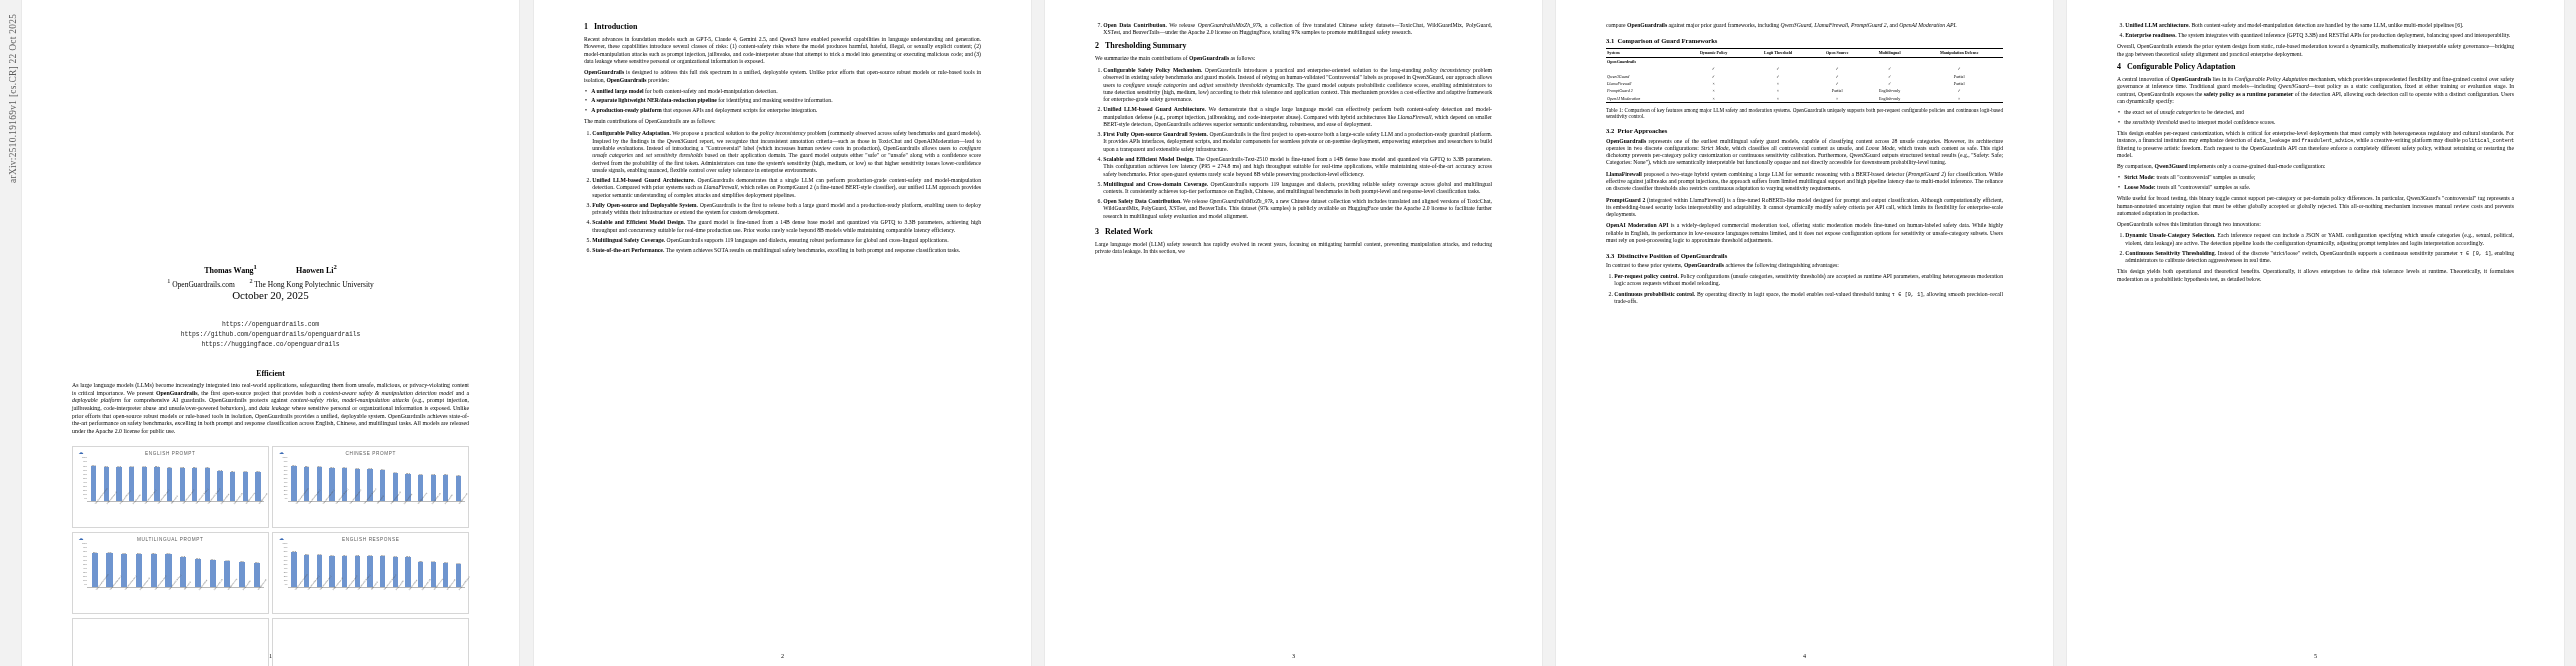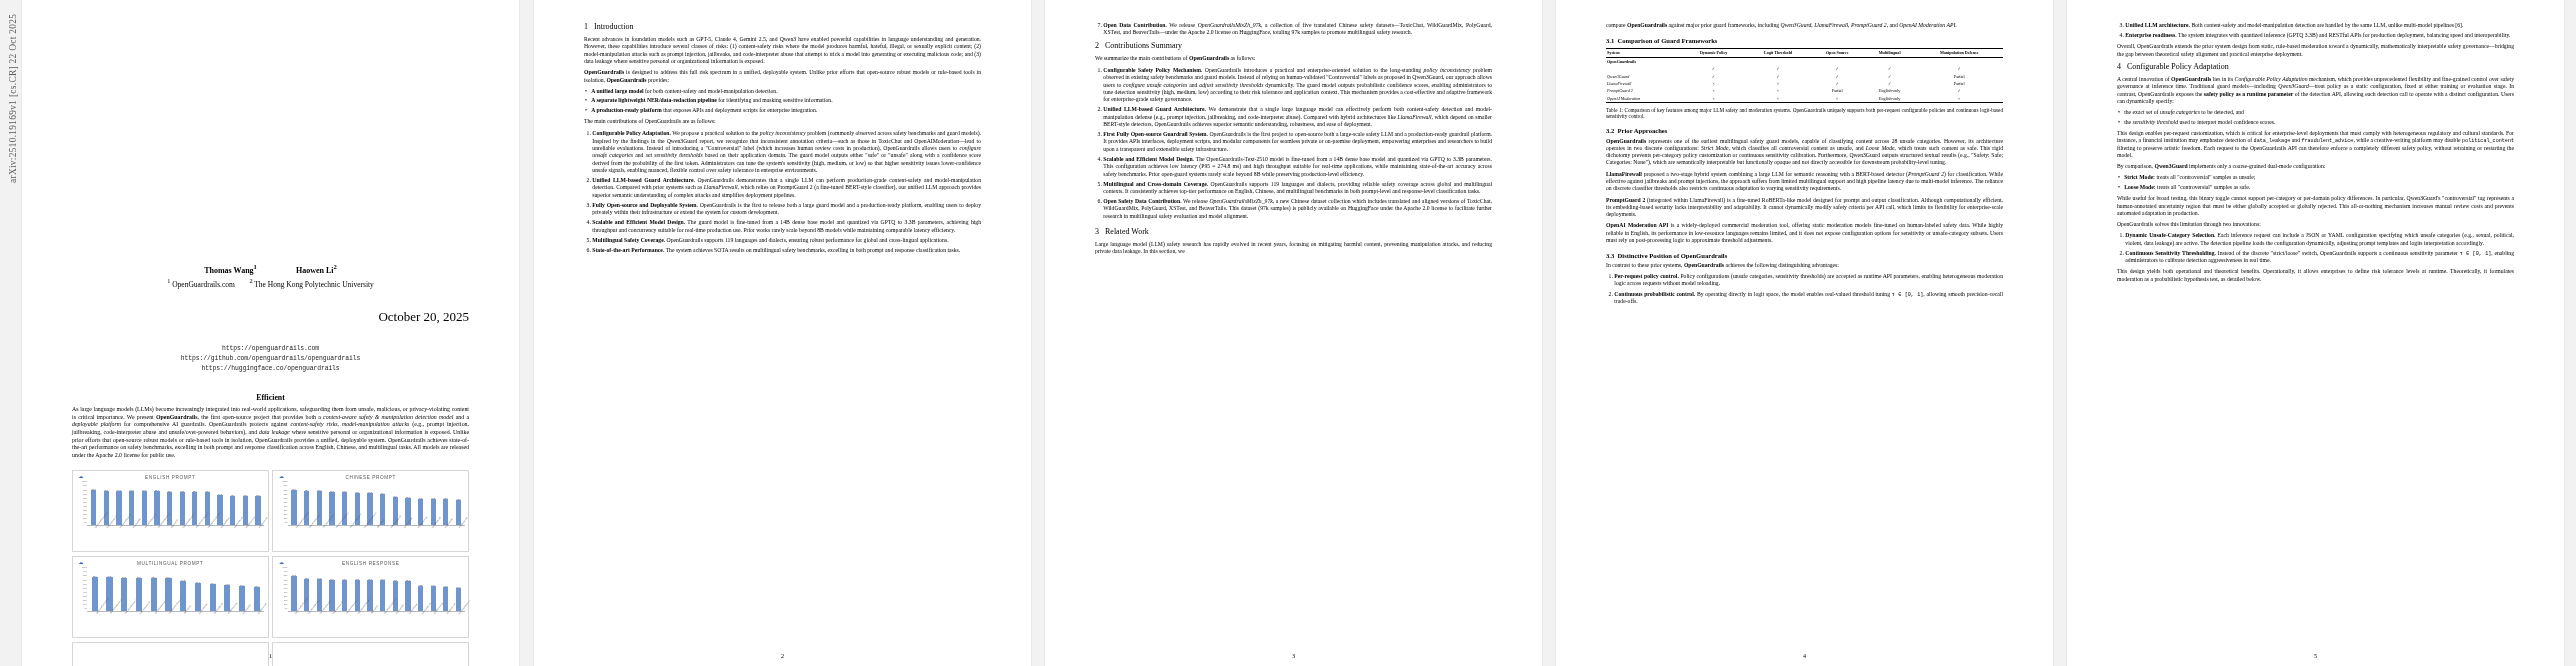--- a/index.html
+++ b/index.html
@@ -20,29 +20,29 @@
   #page-5{left:2067px;}
 
   .pad{position:absolute;left:50px;right:50px;top:22px;bottom:22px;}
 
   .pnum{position:absolute;bottom:7.8px;left:0;right:0;text-align:center;font-size:6.1px;color:#000;}
 
   
   .title{font-size:14px;font-weight:bold;text-align:center;line-height:1.32;margin:0 9px;}
   .authors{display:flex;justify-content:center;gap:39px;margin-top:19px;font-size:8px;font-weight:bold;text-align:center;}
   .affil{display:flex;justify-content:center;gap:14.5px;margin-top:2.8px;font-size:7.5px;}
-  .date{text-align:right;font-size:13px;margin-top:20px;}
+  .date{text-align:center;font-size:11px;margin-top:0;}
   .links{margin-top:19px;text-align:center;font-family:"Liberation Mono",monospace;font-size:6.4px;line-height:1.55;color:#222;}
   .links div{letter-spacing:-0.1px;}
   .abs-h{text-align:center;font-weight:bold;font-size:7.8px;margin:19px 0 4.4px;}
   .abs{font-size:5.9px;line-height:1.30;text-align:justify;hyphens:auto;}
   .abs b{font-weight:bold;}
   .abs i{font-style:italic;}
 
-  h2.sec{font-size:8px;font-weight:normal;margin:0 0 5px;}
+  h2.sec{font-size:8px;font-weight:bold;margin:0 0 5px;}
   h3.sub{font-size:6.6px;font-weight:bold;margin:7.2px 0 3.3px;}
   p.body{font-size:5.7px;line-height:1.285;text-align:justify;margin:0 0 3.9px;hyphens:auto;}
   p.body i{font-style:italic;}
   p.body b{font-weight:bold;}
   .lead{font-size:5.7px;line-height:1.285;text-align:justify;margin:0 0 5px;}
 
   ol.num{margin:0 0 3.9px 0;padding-left:8.3px;}
   ol.num>li{font-size:5.7px;line-height:1.285;text-align:justify;margin-bottom:2.8px;hyphens:auto;}
   ol.num>li b{font-weight:bold;}
   ol.num>li i{font-style:italic;}
@@ -621,21 +621,21 @@
     <div class="pnum">2</div>
   </div>
 
   <div class="page" id="page-3">
     <div class="pad">
       <ol class="num" start="7" id="p3-top">
           <li><b>Open Data Contribution.</b> We release <i>OpenGuardrailsMixZh_97k</i>, a collection of five translated Chinese safety datasets—ToxicChat, WildGuardMix, PolyGuard, XSTest, and BeaverTails—under the Apache 2.0 license on HuggingFace, totaling 97k samples to promote multilingual safety research.</li>
         </ol>
 
       <h2 class="sec">
-        <span>2</span>&nbsp;&nbsp;&nbsp;<span>Contributions Summary</span>
+        <span>2</span>&nbsp;&nbsp;&nbsp;<span>Thresholding Summary</span>
       </h2>
       <p class="lead" id="p3-lead">We summarize the main contributions of <b>OpenGuardrails</b> as follows:</p>
       <ol class="num" id="p3-items">
           <li><b>Configurable Safety Policy Mechanism.</b> OpenGuardrails introduces a practical and enterprise-oriented solution to the long-standing <i>policy inconsistency</i> problem observed in existing safety benchmarks and guard models. Instead of relying on human-validated "Controversial" labels as proposed in Qwen3Guard, our approach allows users to <i>configure unsafe categories</i> and <i>adjust sensitivity thresholds</i> dynamically. The guard model outputs probabilistic confidence scores, enabling administrators to tune detection sensitivity (high, medium, low) according to their risk tolerance and application context. This mechanism provides a cost-effective and adaptive framework for enterprise-grade safety governance.</li>
           <li><b>Unified LLM-based Guard Architecture.</b> We demonstrate that a single large language model can effectively perform both content-safety detection and model-manipulation defense (e.g., prompt injection, jailbreaking, and code-interpreter abuse). Compared with hybrid architectures like <i>LlamaFirewall</i>, which depend on smaller BERT-style detectors, OpenGuardrails achieves superior semantic understanding, robustness, and ease of deployment.</li>
           <li><b>First Fully Open-source Guardrail System.</b> OpenGuardrails is the first project to open-source both a large-scale safety LLM and a production-ready guardrail platform. It provides APIs interfaces, deployment scripts, and modular components for seamless private or on-premise deployment, empowering enterprises and researchers to build upon a transparent and extensible safety infrastructure.</li>
           <li><b>Scalable and Efficient Model Design.</b> The OpenGuardrails-Text-2510 model is fine-tuned from a 14B dense base model and quantized via GPTQ to 3.3B parameters. This configuration achieves low latency (P95 = 274.8 ms) and high throughput suitable for real-time applications, while maintaining state-of-the-art accuracy across safety benchmarks. Prior open-guard systems rarely scale beyond 8B while preserving production-level efficiency.</li>
           <li><b>Multilingual and Cross-domain Coverage.</b> OpenGuardrails supports 119 languages and dialects, providing reliable safety coverage across global and multilingual contexts. It consistently achieves top-tier performance on English, Chinese, and multilingual benchmarks in both prompt-level and response-level classification tasks.</li>
           <li><b>Open Safety Data Contribution.</b> We release <i>OpenGuardrailsMixZh_97k</i>, a new Chinese dataset collection which includes translated and aligned versions of ToxicChat, WildGuardMix, PolyGuard, XSTest, and BeaverTails. This dataset (97k samples) is publicly available on HuggingFace under the Apache 2.0 license to facilitate further research in multilingual safety evaluation and model alignment.</li>
         </ol>

